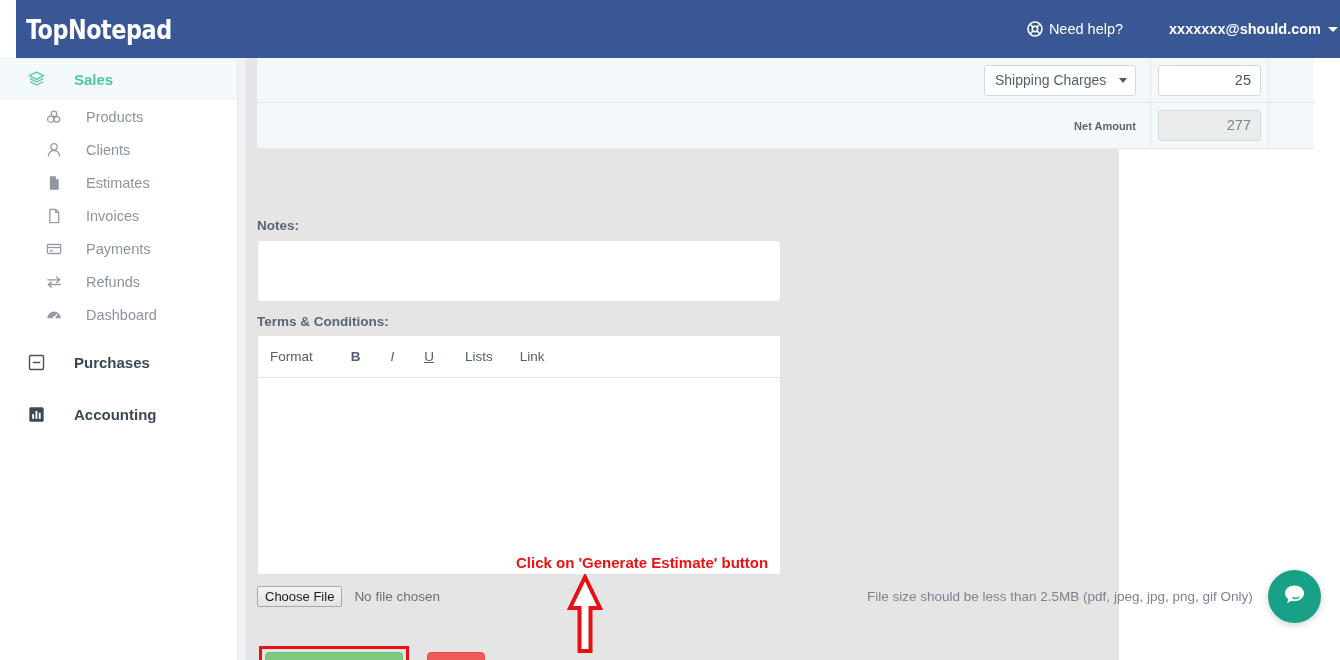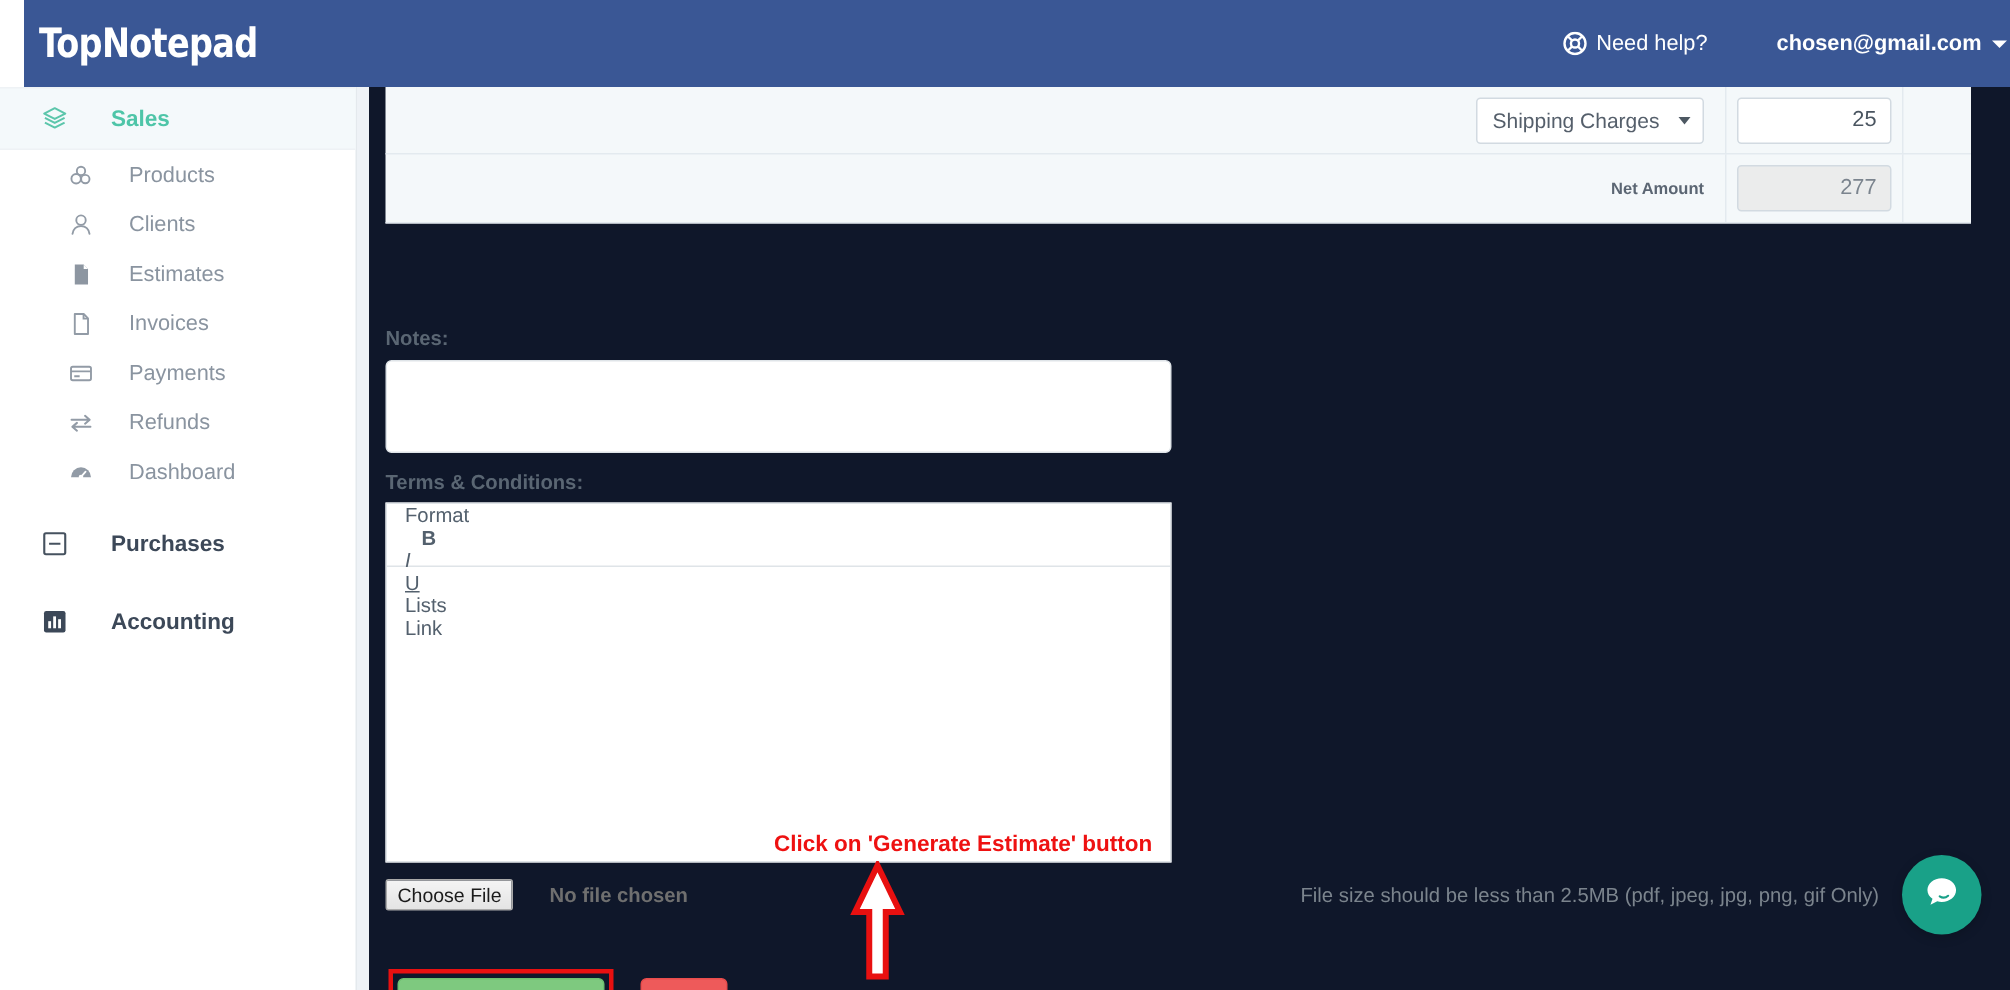--- a/index.html
+++ b/index.html
@@ -107,22 +107,22 @@
   .nav-item .txt {
     margin-left: 22px;
     font-size: 14.5px;
     color: #8a94a0;
   }
   .nav-spacer { height: 10px; }
 
   
   .main {
     position: absolute; top: 58px; left: 246px;
-    width: 1094px; height: 602px;
-    background: #0f172a;
+    width: 873px; height: 602px;
+    background: #e5e5e5;
   }
 
   
   .totals {
     position: absolute; top: 0px; left: 11px;
     width: 1057px;
     background: #f4f8fa;
     border-bottom: 1px solid #e3eaef;
   }
   .tot-row {
@@ -205,23 +205,22 @@
   .terms-label { position: absolute; top: 256px; left: 11px; }
   .terms-wrap {
     position: absolute; top: 277px; left: 11px;
     width: 524px; height: 240px;
     border: 1px solid #dfe4e8;
     background: #ffffff;
   }
   .terms-toolbar {
     height: 42px;
     border-bottom: 1px solid #dfe4e8;
-    display: flex; align-items: flex-start;
+    display: flex; align-items: center;
     padding-left: 12px;
-    flex-direction: column;
   }
   .tb-btn {
     font-size: 13.5px;
     color: #53606d;
     margin-right: 27px;
     cursor: pointer;
     user-select: none;
   }
   .tb-btn.b { font-weight: bold; margin-right: 30px; margin-left: 11px;}
   .tb-btn.i { font-style: italic; margin-right: 30px; }
@@ -254,24 +253,23 @@
     background: linear-gradient(#f4f4f4, #e4e4e4);
     border: 1px solid #a9a9a9;
     border-radius: 2px;
     font-size: 13px;
     color: #1b1b1b;
     display: inline-flex; align-items: center; justify-content: center;
     cursor: pointer;
     text-align: right;
   }
   .no-file {
-    margin-left: 24px;
+    margin-left: 12px;
     font-size: 13.5px;
     color: #6f6f6f;
-    font-weight: bold;
   }
   .file-hint {
     position: absolute; left: 610px;
     font-size: 13.5px;
     color: #7b848d;
     white-space: nowrap;
   }
 
   
   .gen-highlight {
@@ -327,21 +325,21 @@
         <svg width="16" height="16" viewBox="0 0 16 16">
           <circle cx="8" cy="8" r="7" fill="none" stroke="#ffffff" stroke-width="1.6"></circle>
           <circle cx="8" cy="8" r="2.7" fill="none" stroke="#ffffff" stroke-width="1.6"></circle>
           <path d="M3.2 3.2 L6.1 6.1 M12.8 3.2 L9.9 6.1 M3.2 12.8 L6.1 9.9 M12.8 12.8 L9.9 9.9" stroke="#ffffff" stroke-width="1.5"></path>
         </svg>
       </span>
       <span>Need help?</span>
     </div>
 
     <div class="account-menu">
-      <span>chosen@gmail.com</span>
+      <span>xxxxxxx@should.com</span>
       <span class="caret-down"></span>
     </div>
 
   </div>
 </div>
 
 <div class="sidebar">
 
   <div class="nav-group-head active">
     <span class="nav-icon">

